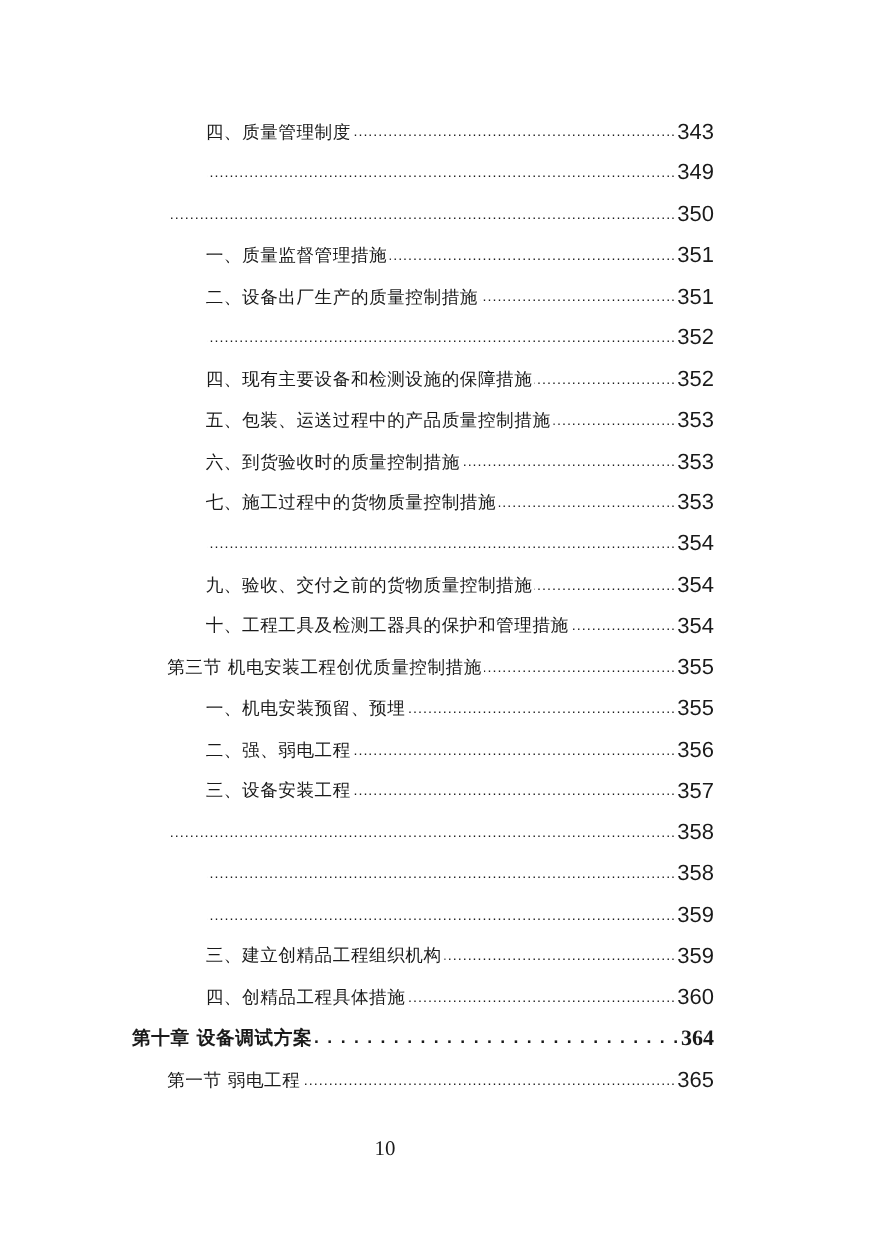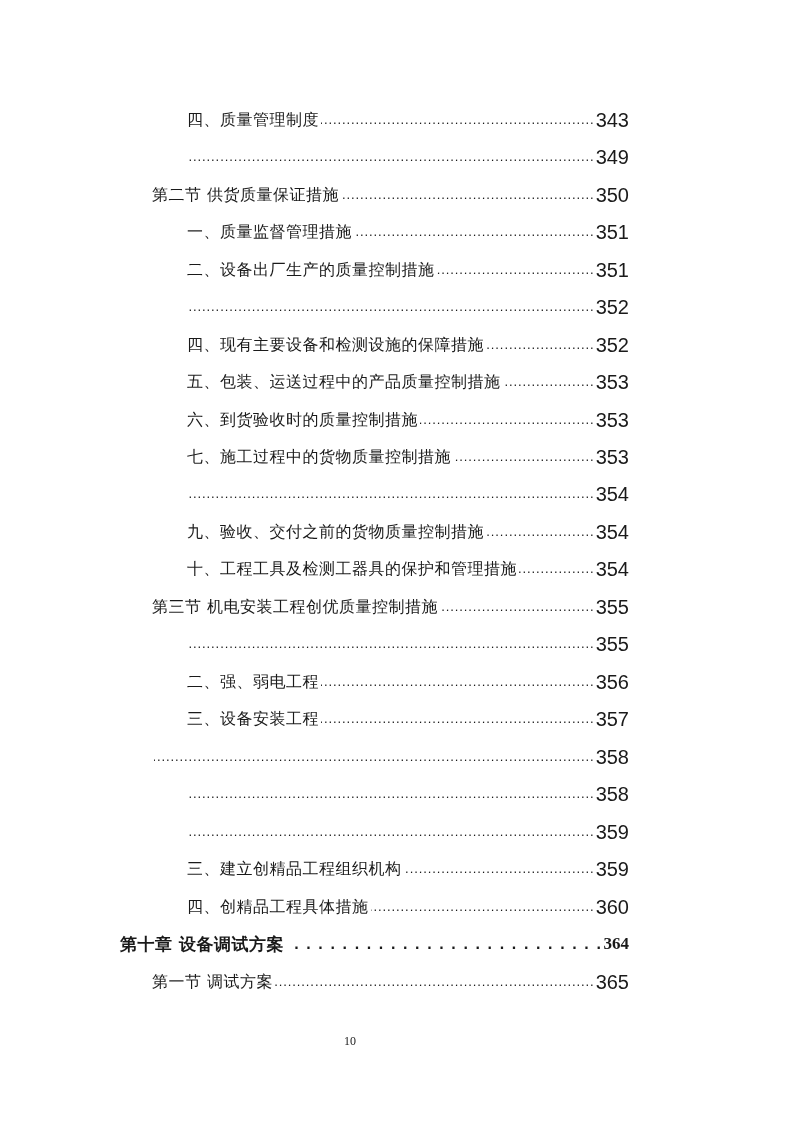--- a/index.html
+++ b/index.html
@@ -29,21 +29,21 @@
       width: 793px;
     }
     .toc-entry {
       position: absolute;
       display: flex;
       align-items: flex-end;
       height: 30px;
       font-size: 16px;
       line-height: 30px;
       white-space: nowrap;
-      right: 164px;
+      right: 144px;
     }
     .toc-entry.level-2 { left: 187px; }
     .toc-entry.level-1 { left: 152px; }
     .toc-entry.level-0 { left: 120px; font-weight: bold; font-size: 17px; }
     .toc-entry .title {
       flex: 0 0 auto;
       letter-spacing: 0.5px;
     }
     .toc-entry .leader {
       flex: 1 1 auto;
@@ -71,30 +71,30 @@
       letter-spacing: 1.6px;
     }
     .toc-entry .page-num {
       flex: 0 0 auto;
       font-family: "Liberation Sans", sans-serif;
       font-size: 20px;
       text-align: right;
     }
     .toc-entry.level-0 .page-num {
       font-family: "Liberation Serif", serif;
-      font-size: 17px;
+      font-size: 20px;
     }
     .footer-page-number {
       position: absolute;
       left: 0;
       width: 700px;
       top: 1034px;
       text-align: center;
       font-family: "Liberation Serif", serif;
-      font-size: 12px;
+      font-size: 19px;
       color: #1a1a1a;
     }
   </style>
 </head>
 <body>
 
 <div class="page">
   <div class="toc">
 
     <div class="toc-entry level-2" style="top:3px">
@@ -102,21 +102,20 @@
       <span class="leader"></span>
       <span class="page-num">343</span>
     </div>
 
     <div class="toc-entry level-2" style="top:40px">
       <span class="leader"></span>
       <span class="page-num">349</span>
     </div>
 
     <div class="toc-entry level-1" style="top:78px">
-      <span class="title">第二节  供货质量保证措施</span>
       <span class="leader"></span>
       <span class="page-num">350</span>
     </div>
 
     <div class="toc-entry level-2" style="top:115px">
       <span class="title">一、质量监督管理措施</span>
       <span class="leader"></span>
       <span class="page-num">351</span>
     </div>
 
@@ -172,20 +171,21 @@
       <span class="page-num">354</span>
     </div>
 
     <div class="toc-entry level-1" style="top:490px">
       <span class="title">第三节  机电安装工程创优质量控制措施</span>
       <span class="leader"></span>
       <span class="page-num">355</span>
     </div>
 
     <div class="toc-entry level-2" style="top:527px">
+      <span class="title">一、机电安装预留、预埋</span>
       <span class="leader"></span>
       <span class="page-num">355</span>
     </div>
 
     <div class="toc-entry level-2" style="top:565px">
       <span class="title">二、强、弱电工程</span>
       <span class="leader"></span>
       <span class="page-num">356</span>
     </div>
 
@@ -222,21 +222,21 @@
       <span class="page-num">360</span>
     </div>
 
     <div class="toc-entry level-0" style="top:827px">
       <span class="title">第十章  设备调试方案</span>
       <span class="leader"></span>
       <span class="page-num">364</span>
     </div>
 
     <div class="toc-entry level-1" style="top:865px">
-      <span class="title">第一节  调试方案</span>
+      <span class="title">第一节  弱电工程</span>
       <span class="leader"></span>
       <span class="page-num">365</span>
     </div>
 
   </div>
 
   <div class="footer-page-number">10</div>
 </div>
 
 </body></html>

